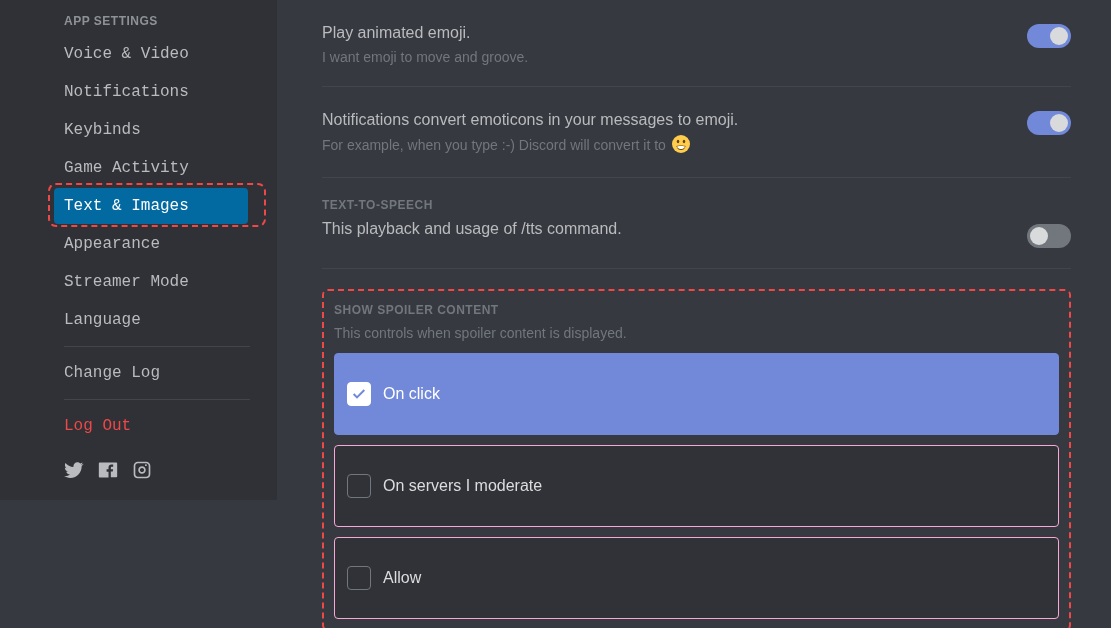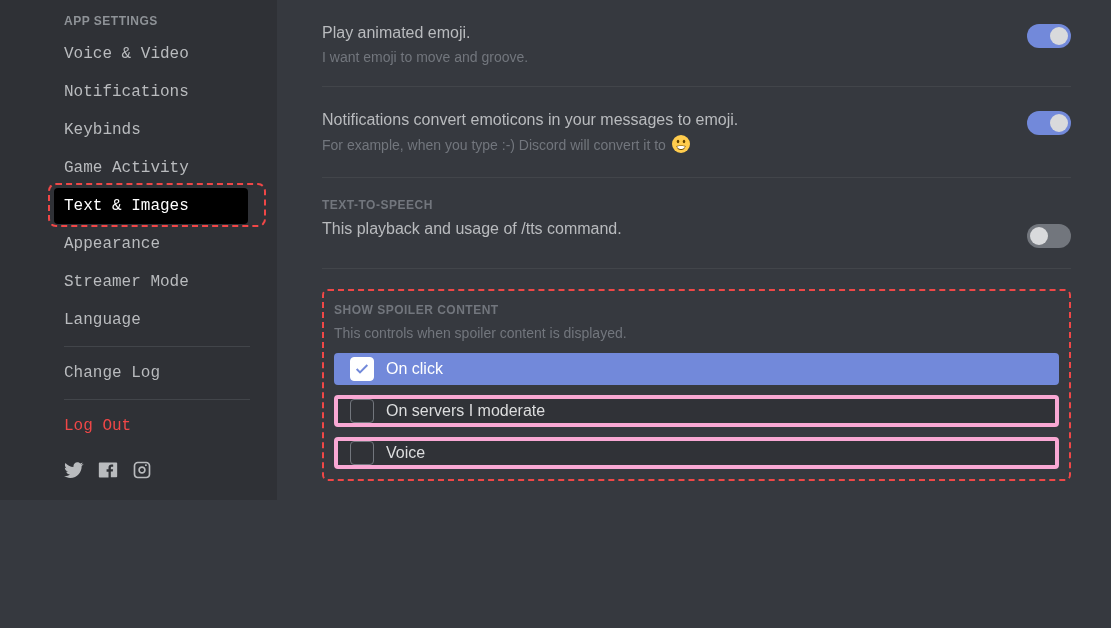--- a/index.html
+++ b/index.html
@@ -30,21 +30,21 @@
     line-height: 20px;
     color: #b9bbbe;
     padding: 8px 10px 8px 10px;
     margin: 0 8px 2px 54px;
     border-radius: 4px;
     width: 194px;
     cursor: pointer;
     font-family: Liberation Mono, monospace;
   }
   .sidebar-item.selected {
-    background: #000000;
+    background: #0369a1;
     color: #ffffff;
   }
   .sidebar-item.logout { color: #f04747; }
   .sidebar-divider {
     height: 1px;
     background: #42454a;
     margin: 8px 12px 8px 64px;
     width: 186px;
   }
   .sidebar-highlight {
@@ -147,23 +147,23 @@
   .spoiler-desc {
     font-size: 14px;
     color: #72767d;
     margin: 4px 0 12px 0;
   }
   .option {
     display: flex;
     align-items: center;
     gap: 12px;
     background: #2f3136cc;
-    border: 4px solid #f9a8d4;
+    border: 1px solid #f9a8d4;
     border-radius: 4px;
-    padding: 0 12px;
+    padding: 28px 12px;
     margin-bottom: 10px;
     cursor: pointer;
     color: #dcddde;
     font-size: 16px;
   }
   .option:last-child { margin-bottom: 0; }
   .option.selected { background: #7289da; border-color: #7289da; color:#fff; }
   .checkbox {
     width: 24px; height: 24px;
     border: 1.5px solid #72767d;
@@ -290,17 +290,17 @@
           </svg>
         </div>
       <span>On servers I moderate</span>
     </div>
     <div class="option">
       <div class="checkbox">
           <svg viewBox="0 0 24 24">
             <polyline points="4 12 9 17 20 6"></polyline>
           </svg>
         </div>
-      <span>Voice</span>
+      <span>Allow</span>
     </div>
   </div>
 
 </div>
 
 </body></html>

